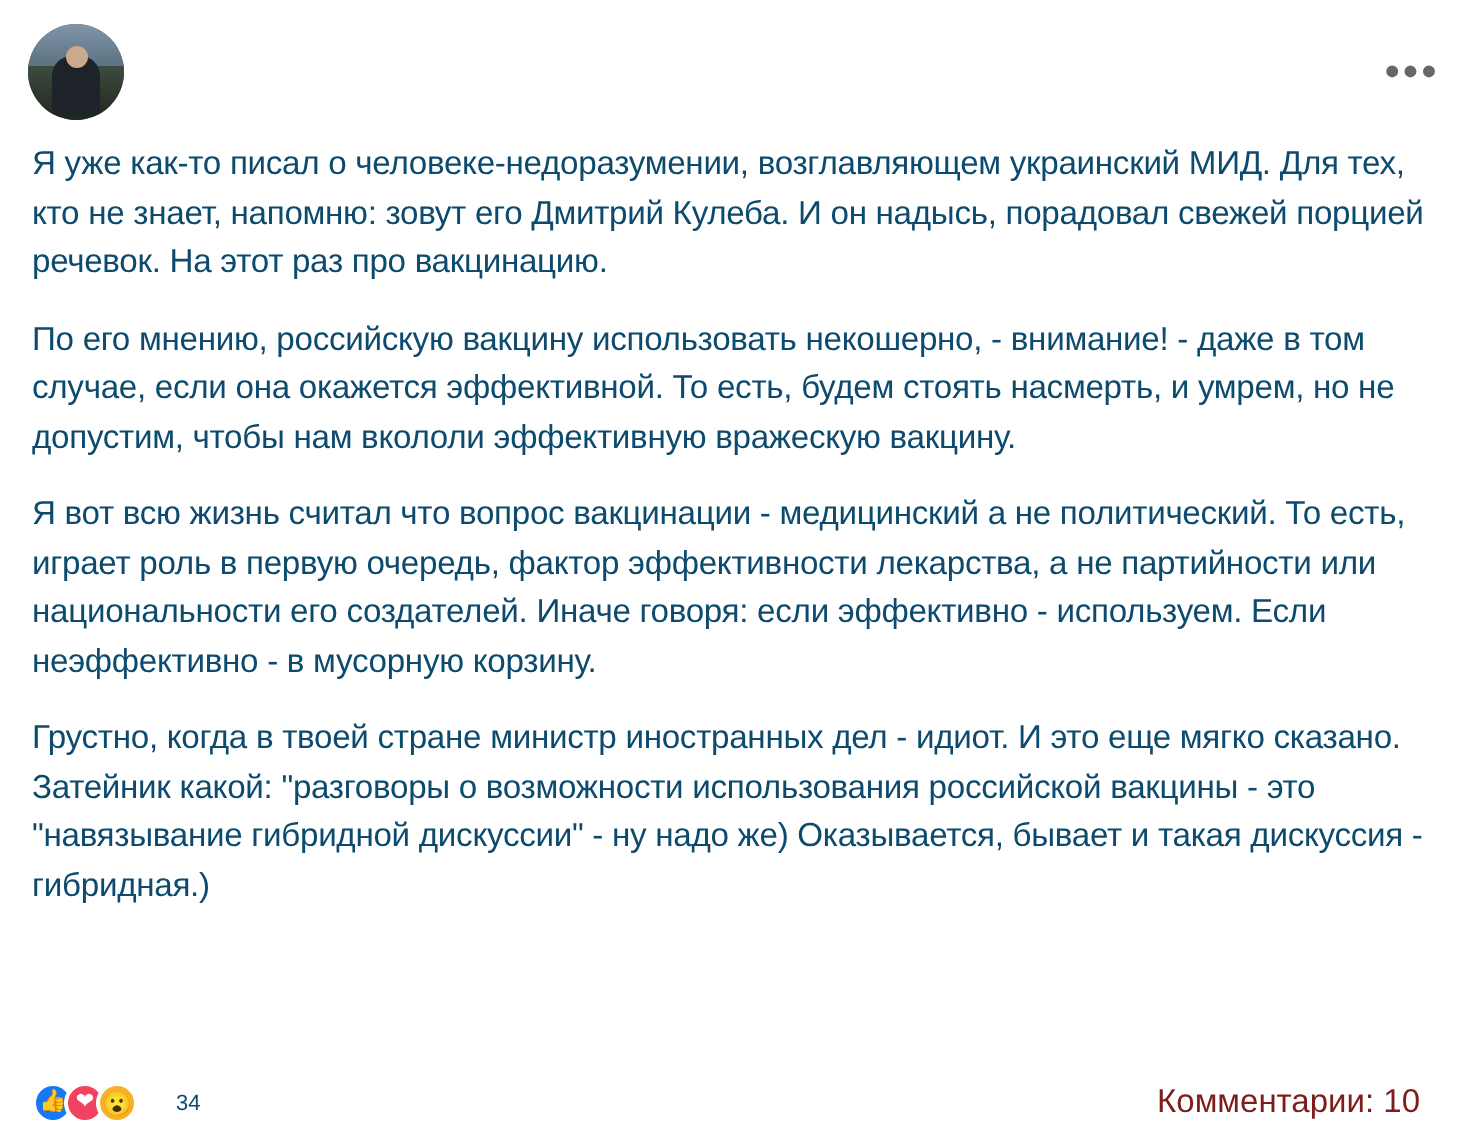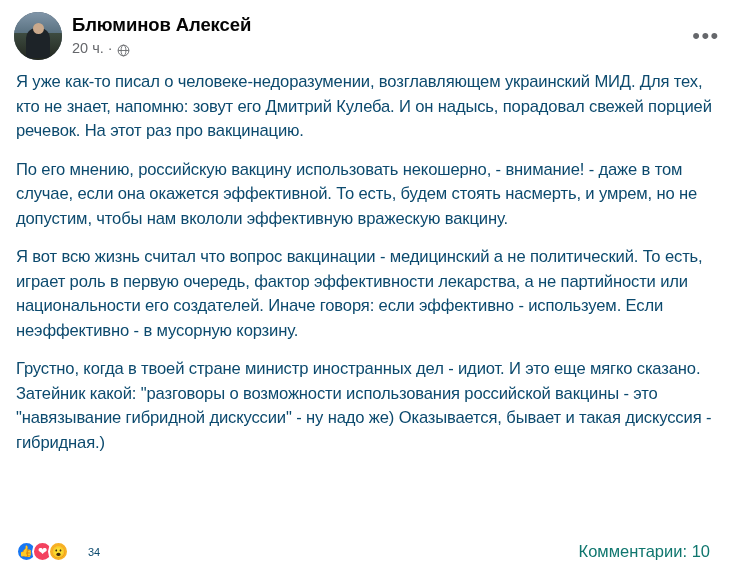--- a/index.html
+++ b/index.html
@@ -176,52 +176,38 @@
     font-size: 12px;
   }
   .reaction-count {
     margin-left: 24px;
     font-size: 11px;
     color: #0c4a6e;
   }
   .counts {
     display: flex;
     align-items: center;
-    color: #0f766e;
+    color: #7f1d1d;
     font-size: 16.5px;
   }
   .counts .comments {
     margin-right: 14px;
   }
 </style>
 </head>
 <body>
 
 <div class="post">
 
   <div class="post-header">
     <div class="avatar">
       <div class="av-sky"></div>
       <div class="av-ground"></div>
       <div class="av-person"></div>
       <div class="av-head"></div>
-    </div>
-    <div class="header-text">
-      <div class="author-name">Блюминов Алексей</div>
-      <div class="meta-row">
-        <span>20 ч.</span>
-        <span class="meta-sep">·</span>
-        <span class="globe-icon">
-          <svg viewBox="0 0 16 16" width="13" height="13" aria-hidden="true">
-            <circle cx="8" cy="8" r="6.6" fill="none" stroke="#65676b" stroke-width="1.2"></circle>
-            <ellipse cx="8" cy="8" rx="3" ry="6.6" fill="none" stroke="#65676b" stroke-width="1.1"></ellipse>
-            <line x1="1.5" y1="8" x2="14.5" y2="8" stroke="#65676b" stroke-width="1.1"></line>
-          </svg>
-        </span>
-      </div>
     </div>
     <div class="more-btn">•••</div>
   </div>
 
   <div class="post-body">
     <p>Я уже как-то писал о человеке-недоразумении, возглавляющем украинский МИД. Для тех, кто не знает, напомню: зовут его Дмитрий Кулеба. И он надысь, порадовал свежей порцией речевок. На этот раз про вакцинацию.</p>
     <p>По его мнению, российскую вакцину использовать некошерно, - внимание! - даже в том случае, если она окажется эффективной. То есть, будем стоять насмерть, и умрем, но не допустим, чтобы нам вкололи эффективную вражескую вакцину.</p>
     <p>Я вот всю жизнь считал что вопрос вакцинации - медицинский а не политический. То есть, играет роль в первую очередь, фактор эффективности лекарства, а не партийности или национальности его создателей. Иначе говоря: если эффективно - используем. Если неэффективно - в мусорную корзину.</p>
     <p>Грустно, когда в твоей стране министр иностранных дел - идиот. И это еще мягко сказано. Затейник какой: "разговоры о возможности использования российской вакцины - это "навязывание гибридной дискуссии" - ну надо же) Оказывается, бывает и такая дискуссия - гибридная.)</p>
   </div>

